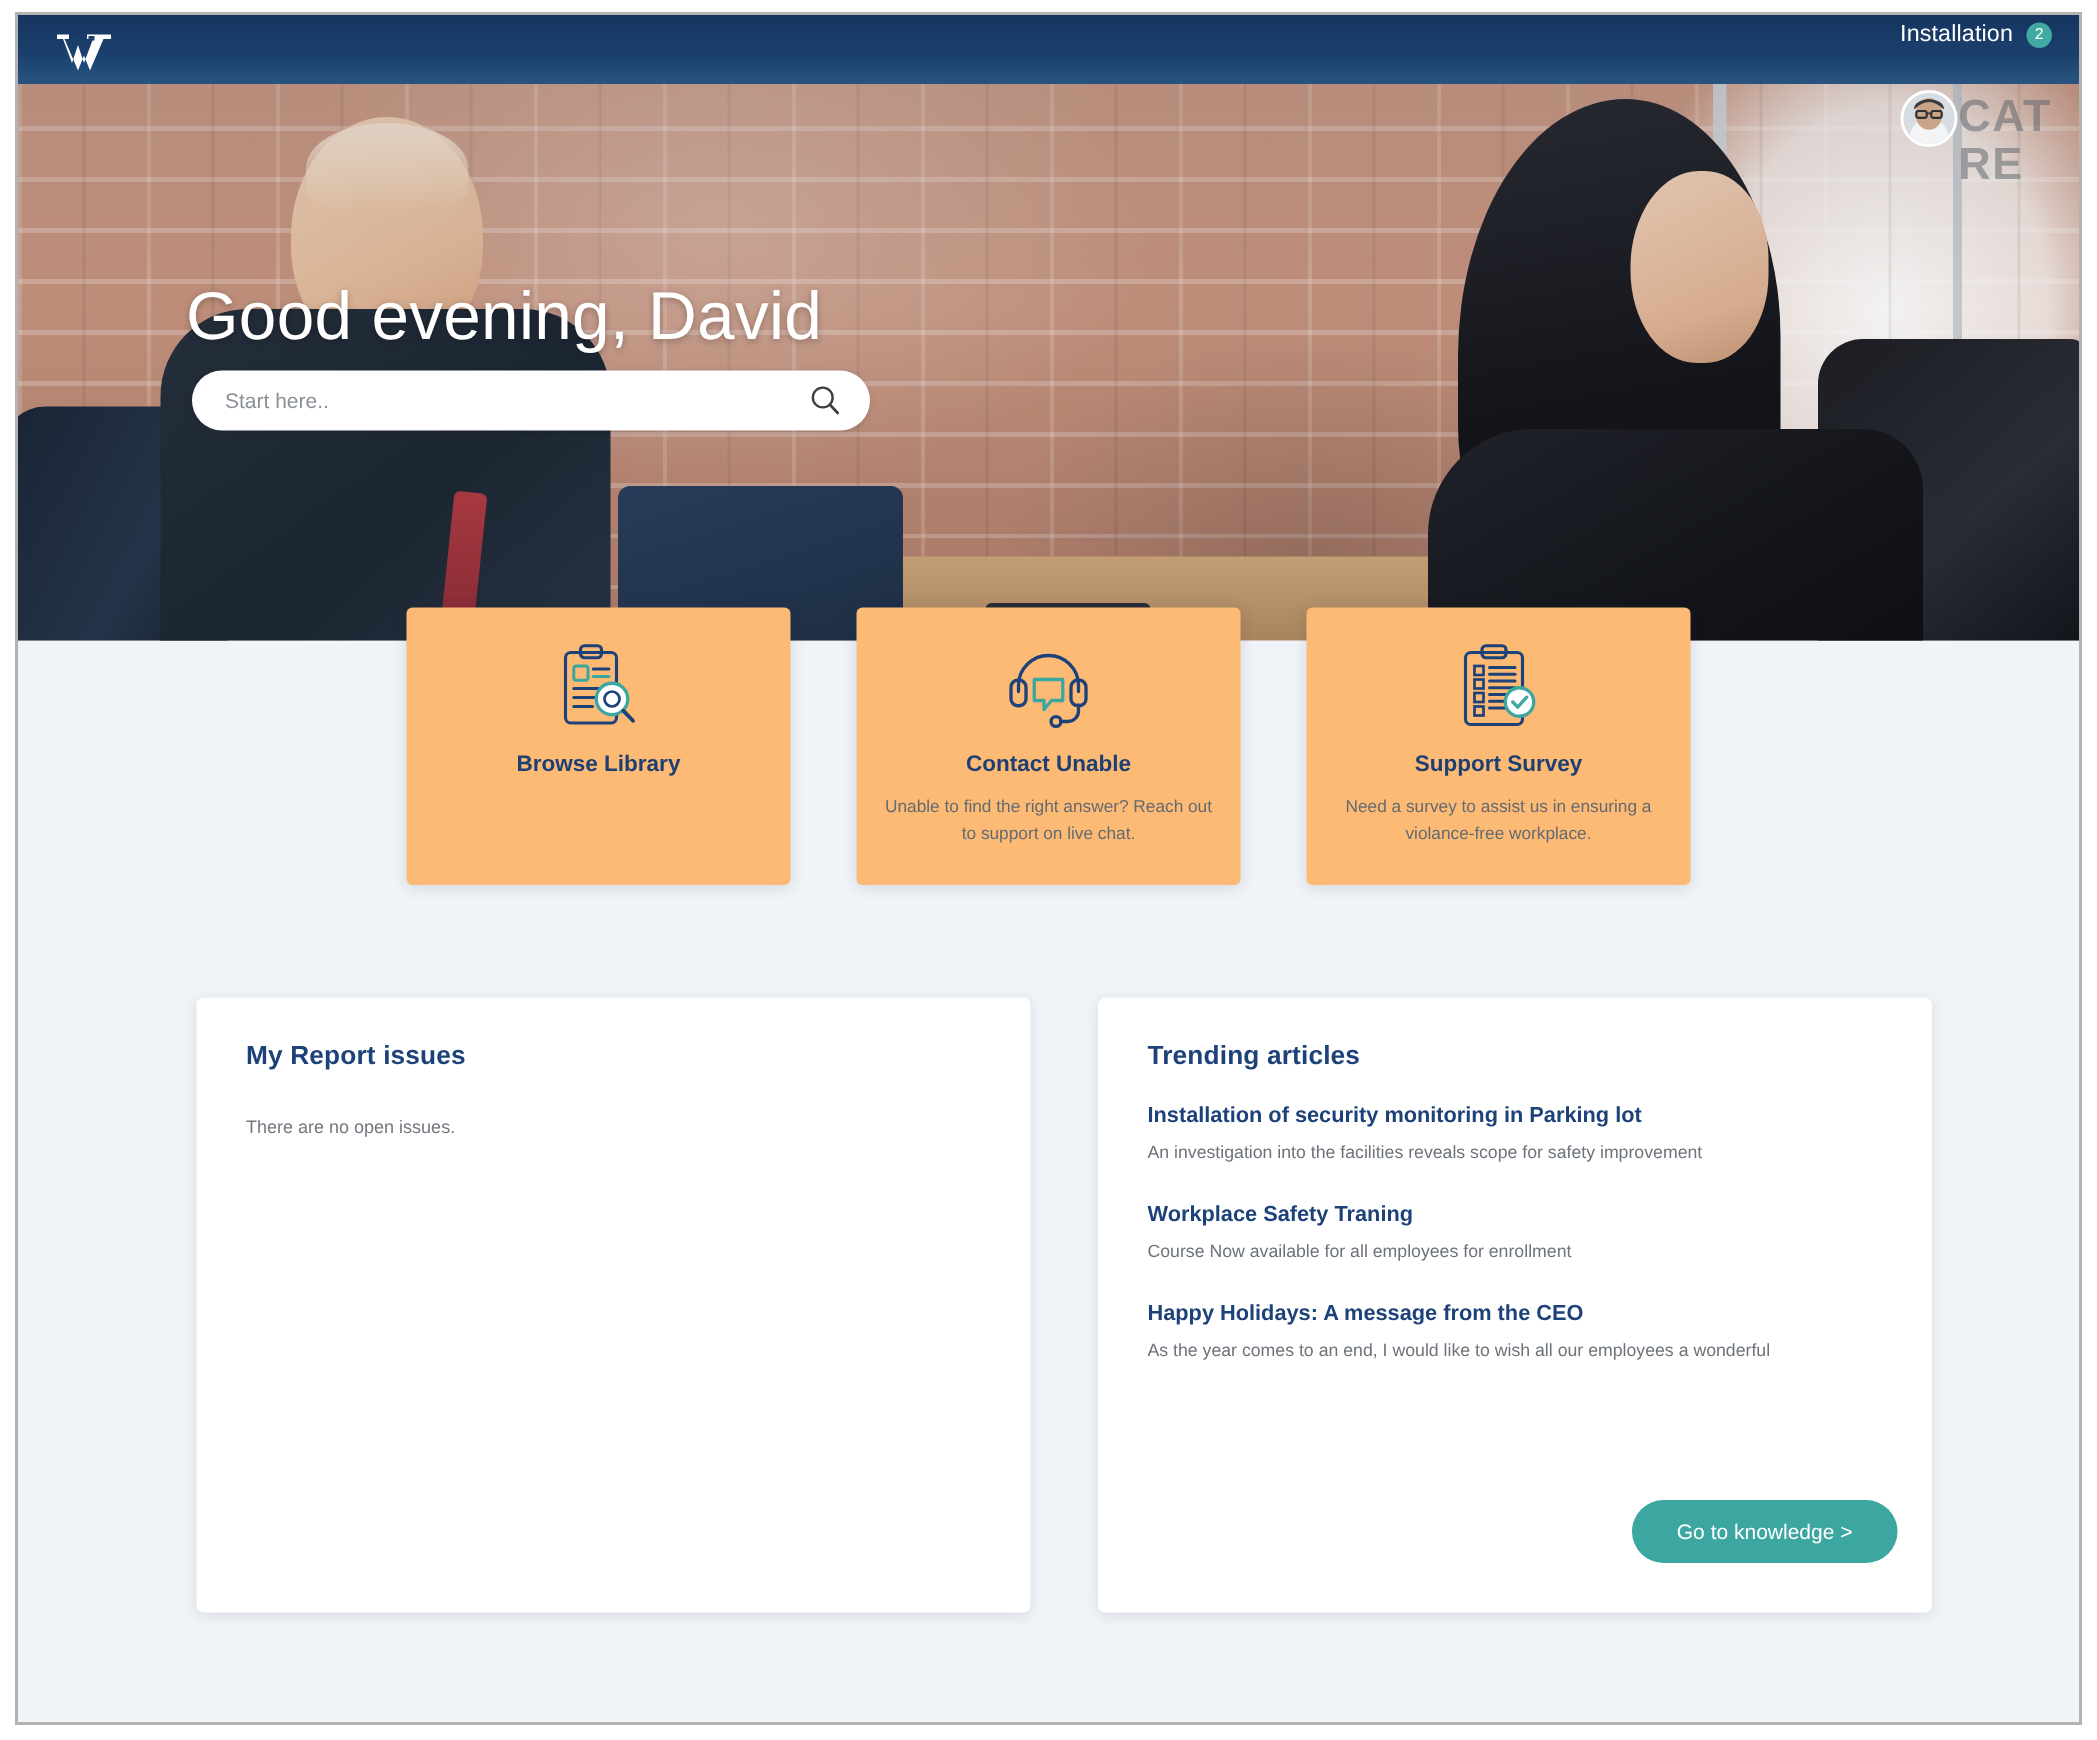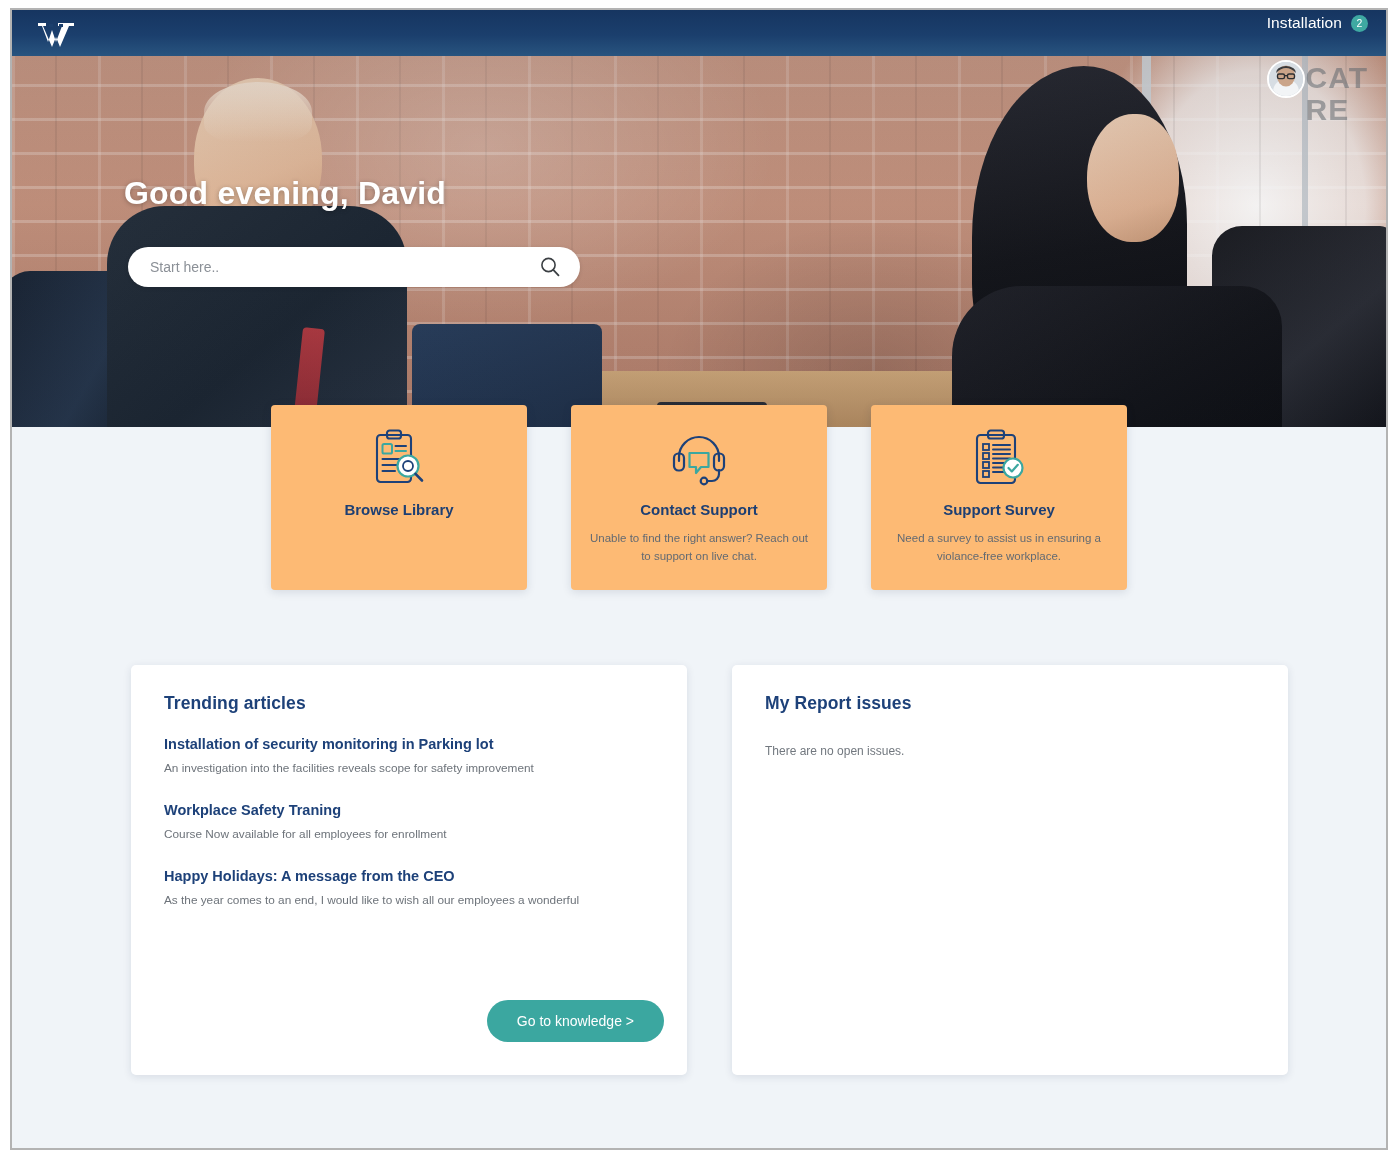--- a/index.html
+++ b/index.html
@@ -251,24 +251,24 @@
     border-radius: 4px;
   }
   .hero-tint {
     position: absolute; inset: 0;
     background: linear-gradient(180deg, rgba(10,20,35,.10) 0%, rgba(10,20,35,.04) 40%, rgba(10,20,35,.10) 100%);
   }
 
   .greeting {
     position: absolute;
     left: 112px;
-    top: 165px;
+    top: 175px;
     color: #ffffff;
-    font-size: 32px;
-    font-weight: 700;
+    font-size: 45px;
+    font-weight: 400;
     letter-spacing: .2px;
     text-shadow: 0 1px 5px rgba(0,0,0,.28);
     z-index: 6;
   }
 
   .searchbar {
     position: absolute;
     left: 116px;
     top: 237px;
     width: 452px;
@@ -487,21 +487,21 @@
       <div class="card-icon">
         <svg width="62" height="62" viewBox="0 0 62 62">
           <path d="M11 33 v-4 a20 20 0 0 1 40 0 v4" fill="none" stroke="#1d4179" stroke-width="2.2" stroke-linecap="round"></path>
           <rect x="6" y="25.5" width="10" height="17" rx="4.5" fill="none" stroke="#1d4179" stroke-width="2.2"></rect>
           <rect x="46" y="25.5" width="10" height="17" rx="4.5" fill="none" stroke="#1d4179" stroke-width="2.2"></rect>
           <path d="M51 42 v4 a7 7 0 0 1 -7 7 h-5" fill="none" stroke="#1d4179" stroke-width="2.2" stroke-linecap="round"></path>
           <circle cx="36" cy="53" r="3.3" fill="none" stroke="#1d4179" stroke-width="2.2"></circle>
           <path d="M21.5 25 h19 v14 h-7.5 l-5 6 v-6 h-6.5 z" fill="none" stroke="#3ba7a0" stroke-width="2.2" stroke-linejoin="round"></path>
         </svg>
       </div>
-      <div class="card-title">Contact Support</div>
+      <div class="card-title">Contact Unable</div>
       <div class="card-desc">Unable to find the right answer? Reach out to support on live chat.</div>
     </div>
 
     <div class="card">
       <div class="card-icon">
         <svg width="58" height="62" viewBox="0 0 58 62">
           <rect x="7" y="7" width="38" height="48" rx="3.5" fill="none" stroke="#1d4179" stroke-width="2.1"></rect>
           <rect x="18" y="2.5" width="16" height="8" rx="2.6" fill="none" stroke="#1d4179" stroke-width="2.1"></rect>
           <rect x="13" y="16" width="6" height="6" fill="none" stroke="#1d4179" stroke-width="1.8"></rect>
           <rect x="13" y="25" width="6" height="6" fill="none" stroke="#1d4179" stroke-width="1.8"></rect>
@@ -518,39 +518,39 @@
           <path d="M38.5 40 l3.3 3.4 l6-6.6" fill="none" stroke="#3ba7a0" stroke-width="2.2" stroke-linecap="round" stroke-linejoin="round"></path>
         </svg>
       </div>
       <div class="card-title">Support Survey</div>
       <div class="card-desc">Need a survey to assist us in ensuring a violance-free workplace.</div>
     </div>
   </div>
 
   <div class="panels">
 
+    <div class="panel right">
+      <div class="panel-title">My Report issues</div>
+      <div class="empty-text">There are no open issues.</div>
+    </div>
+
     <div class="panel left">
       <div class="panel-title">Trending articles</div>
       <div class="articles">
         <div class="article">
           <div class="article-title">Installation of security monitoring in Parking lot</div>
           <div class="article-sub">An investigation into the facilities reveals scope for safety improvement</div>
         </div>
         <div class="article">
           <div class="article-title">Workplace Safety Traning</div>
           <div class="article-sub">Course Now available for all employees for enrollment</div>
         </div>
         <div class="article">
           <div class="article-title">Happy Holidays: A message from the CEO</div>
           <div class="article-sub">As the year comes to an end, I would like to wish all our employees a wonderful</div>
         </div>
       </div>
       <button class="btn-knowledge">Go to knowledge &gt;</button>
     </div>
-
-    <div class="panel right">
-      <div class="panel-title">My Report issues</div>
-      <div class="empty-text">There are no open issues.</div>
-    </div>
   </div>
 
 </div>
 </div>
 
 </body></html>

